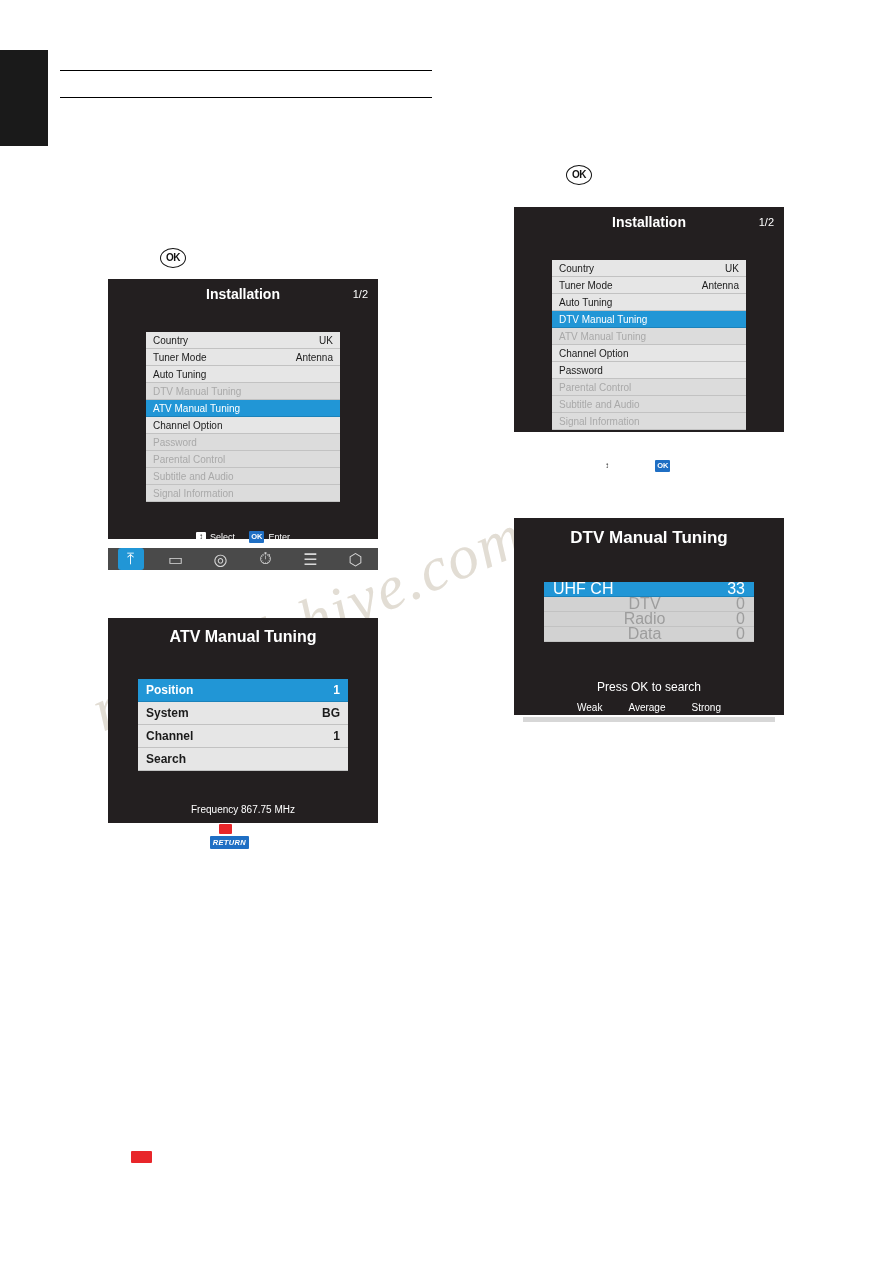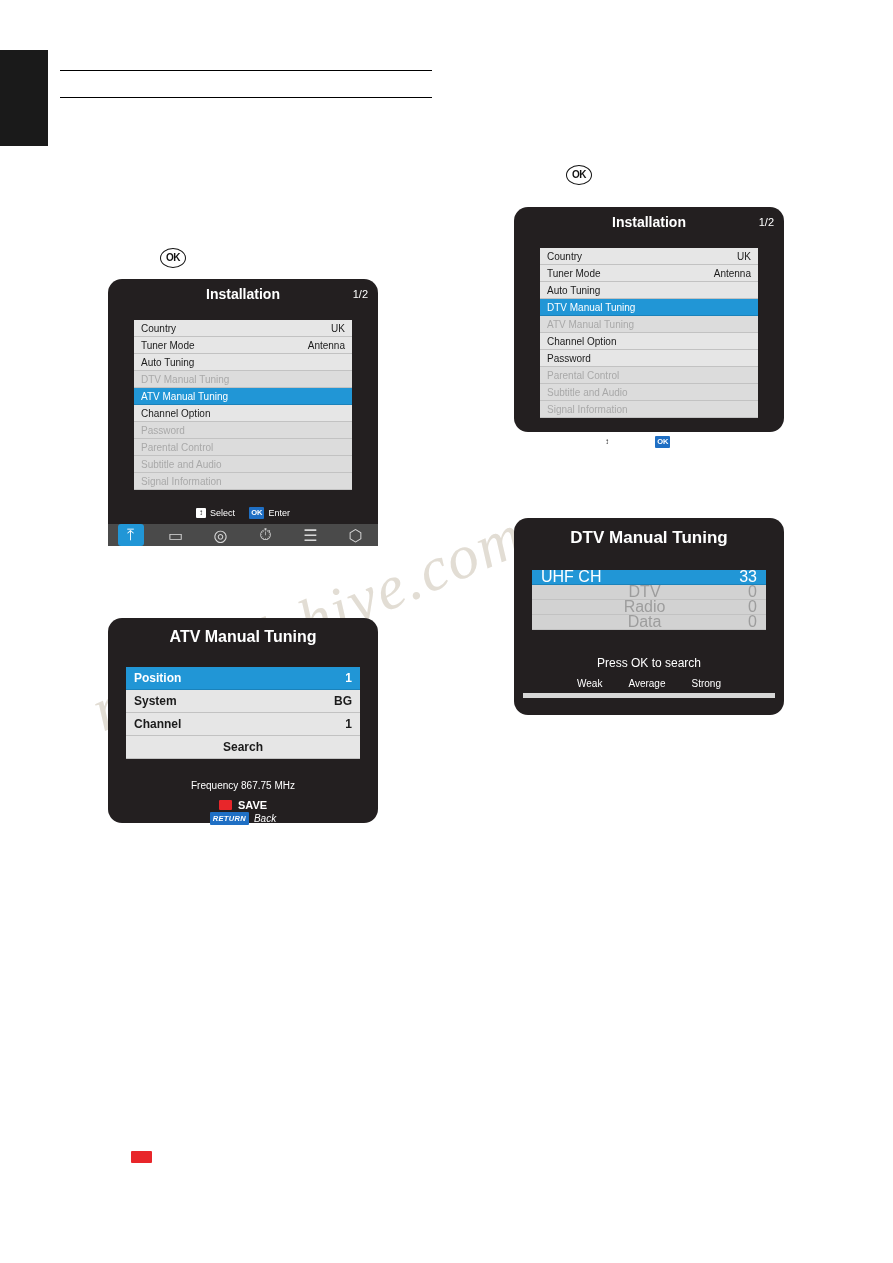--- a/index.html
+++ b/index.html
@@ -81,37 +81,36 @@
   }
   #ok-key-left  { left: 160px; top: 248px; }
   #ok-key-right { left: 566px; top: 165px; }
 
   
   .osd {
     position: absolute;
     background: #231f20;
     box-sizing: border-box;
     color: #ffffff;
-    border-radius: 14px;
   }
   .osd-title {
     text-align: center;
     color: #ffffff;
     font-weight: bold;
     position: relative;
   }
   .page-indicator {
     position: absolute;
     right: 10px;
     top: 50%;
     transform: translateY(-50%);
     font-size: 11px;
     font-weight: normal;
   }
-  .menu-list { padding: 8px; margin: 4px; list-style: none; }
+  .menu-list { padding: 8px; margin: 16px; list-style: none; }
   .menu-row {
     display: flex;
     justify-content: space-between;
     align-items: center;
     box-sizing: border-box;
     background: #e6e6e6;
     color: #1b1b1b;
     border-bottom: 1px solid #c2c2c2;
   }
   .menu-row.dim { background: #dcdcdc; color: #a9a9a9; }
@@ -174,21 +173,21 @@
   #osd-install-1 .osd-title { font-size: 14px; padding: 7px 0 6px; }
   #osd-install-1 .list-wrap { margin: 0 14px; }
   #osd-install-1 .menu-row { height: 17px; padding: 0 7px; font-size: 10px; }
   #osd-install-1 .hint-bar { height: 22px; }
 
   
   #osd-atv { left: 108px; top: 618px; width: 270px; height: 205px; }
   #osd-atv .osd-title { font-size: 16px; padding: 10px 0 9px; }
   #osd-atv .list-wrap { margin: 0 6px; font-weight: bold; }
   #osd-atv .menu-row { height: 23px; padding: 0 8px; font-size: 12px; }
-  #osd-atv .menu-row.center { justify-content: center; }
+  #osd-atv .menu-row.center { }
   #osd-atv .freq {
     text-align: center;
     color: #ffffff;
     font-size: 10px;
     padding: 9px 8px 8px;
   }
   #osd-atv .bottom-bar {
     display: flex;
     align-items: center;
     justify-content: space-between;

